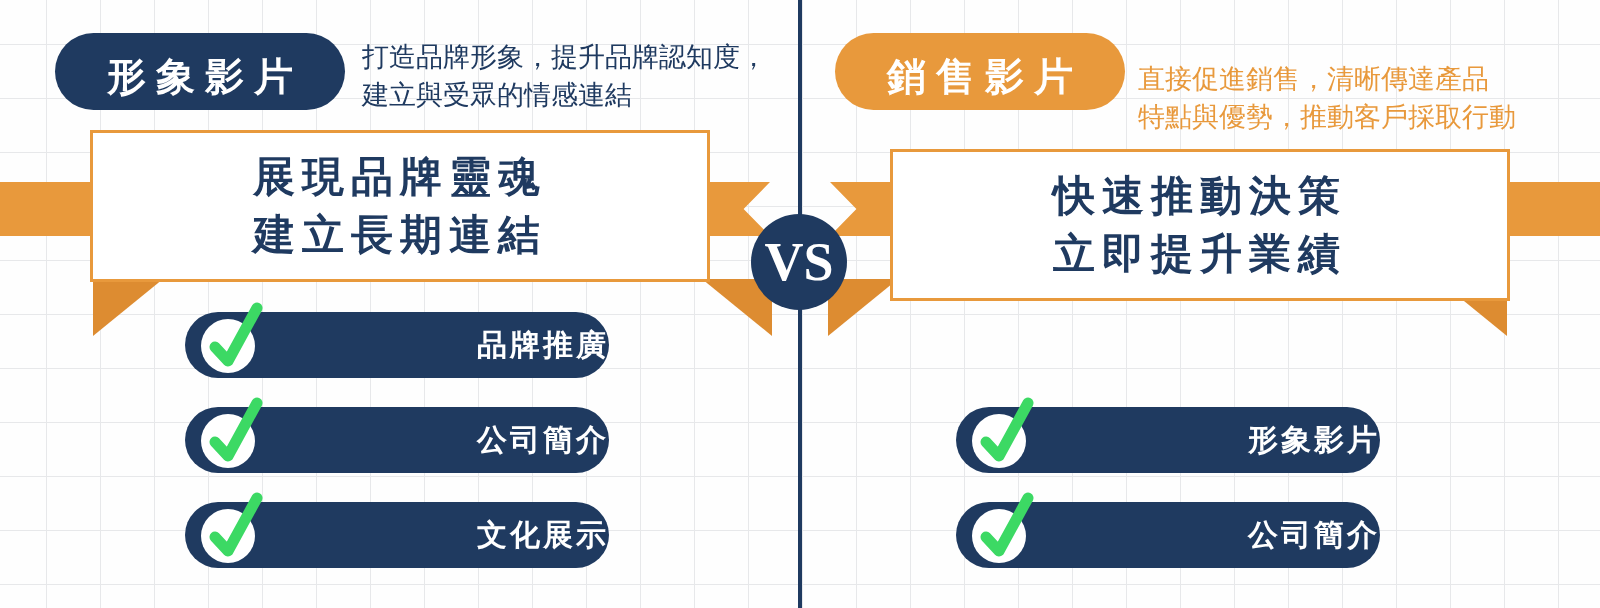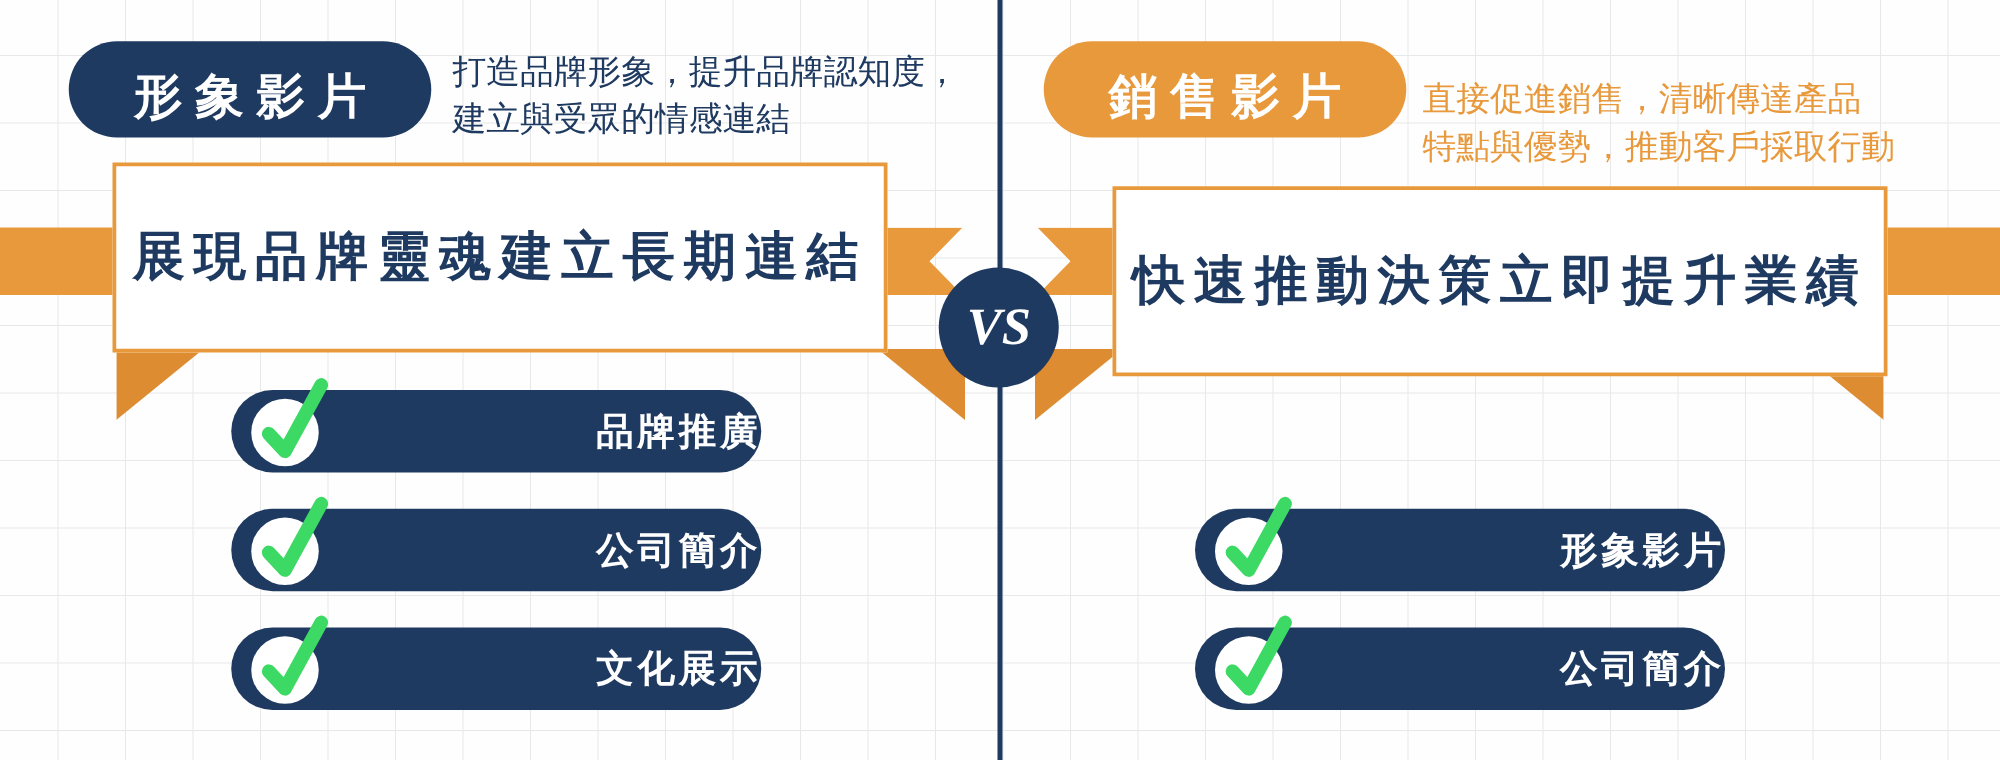--- a/index.html
+++ b/index.html
@@ -15,37 +15,37 @@
     position:relative;width:1600px;height:608px;overflow:hidden;
     background-color:#fefefe;
     background-image:linear-gradient(var(--grid-line) 1px, transparent 1px),
                      linear-gradient(90deg, var(--grid-line) 1px, transparent 1px);
     background-size:54px 54px;background-position:-8px -10px;
   }
   
   .divider{position:absolute;left:798px;top:0;width:4px;height:608px;background:var(--navy);z-index:1;}
   .vs-circle{position:absolute;left:751px;top:214px;width:96px;height:96px;border-radius:50%;
     background:var(--navy);z-index:4;display:flex;align-items:center;justify-content:center;}
-  .vs-text{color:#fff;font-family:"Liberation Serif","DejaVu Serif",serif;font-style:italic;
-    font-size:42px;font-weight:700;}
+  .vs-text{color:#fff;font-family:"Liberation Serif","DejaVu Serif",serif;
+    font-size:54px;font-weight:700;}
   
   .badge{position:absolute;top:33px;width:290px;height:77px;border-radius:39px;z-index:3;
     display:flex;align-items:center;justify-content:center;}
   .badge.navy{background:var(--navy);}
   .badge.orange{background:var(--orange);}
   .badge-text{color:#fff;font-family:"Liberation Serif","DejaVu Serif",serif;font-size:39px;
     font-weight:700;letter-spacing:10px;text-indent:10px;white-space:nowrap;margin-top:11px;}
   .badge-left{left:55px;}
   .badge-right{left:835px;}
   .desc{position:absolute;top:38px;font-size:27px;font-weight:400;line-height:38px;white-space:nowrap;z-index:3;}
   .desc-left{left:362px;color:var(--navy);}
   .desc-right{left:1138px;color:var(--orange);margin-top:22px;}
   
   .banner-box{position:absolute;top:130px;width:620px;height:152px;background:#fff;
-    border:3px solid var(--orange);z-index:2;display:flex;flex-direction:row;
+    border:3px solid var(--orange);z-index:2;display:flex;flex-direction:column;
     align-items:center;justify-content:center;}
   .banner-left{left:90px;}
   .banner-right{left:890px;margin-top:19px;}
   .headline{color:var(--navy);font-family:"Liberation Serif","DejaVu Serif",serif;font-size:42px;
     font-weight:700;letter-spacing:7px;line-height:58px;text-align:center;white-space:nowrap;}
   .band{position:absolute;top:182px;height:54px;background:var(--orange);z-index:1;}
   .band-l-outer{left:0;width:155px;}
   .band-l-inner{left:660px;width:110px;clip-path:polygon(0 0,100% 0,76% 50%,100% 100%,0 100%);}
   .band-r-inner{left:830px;width:110px;clip-path:polygon(0 0,100% 0,100% 100%,0 100%,24% 50%);}
   .band-r-outer{left:1445px;width:155px;}

